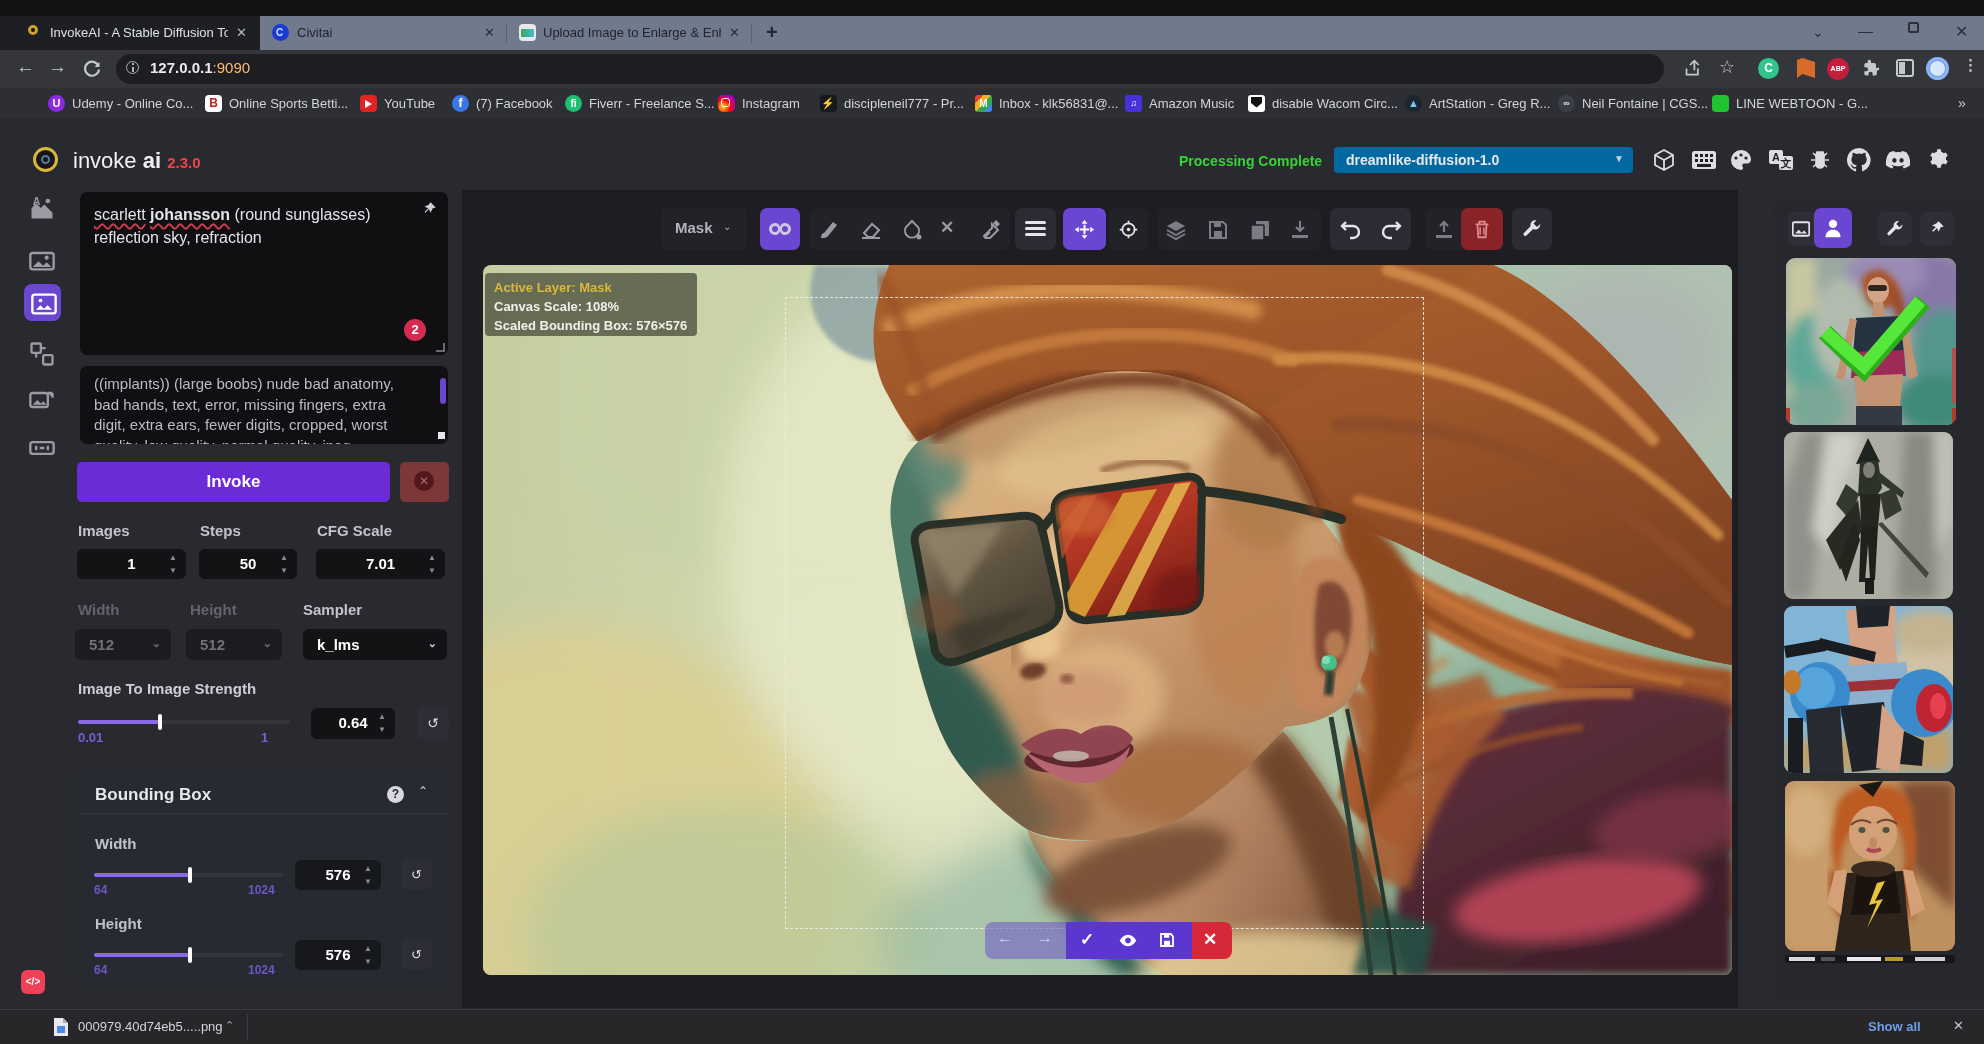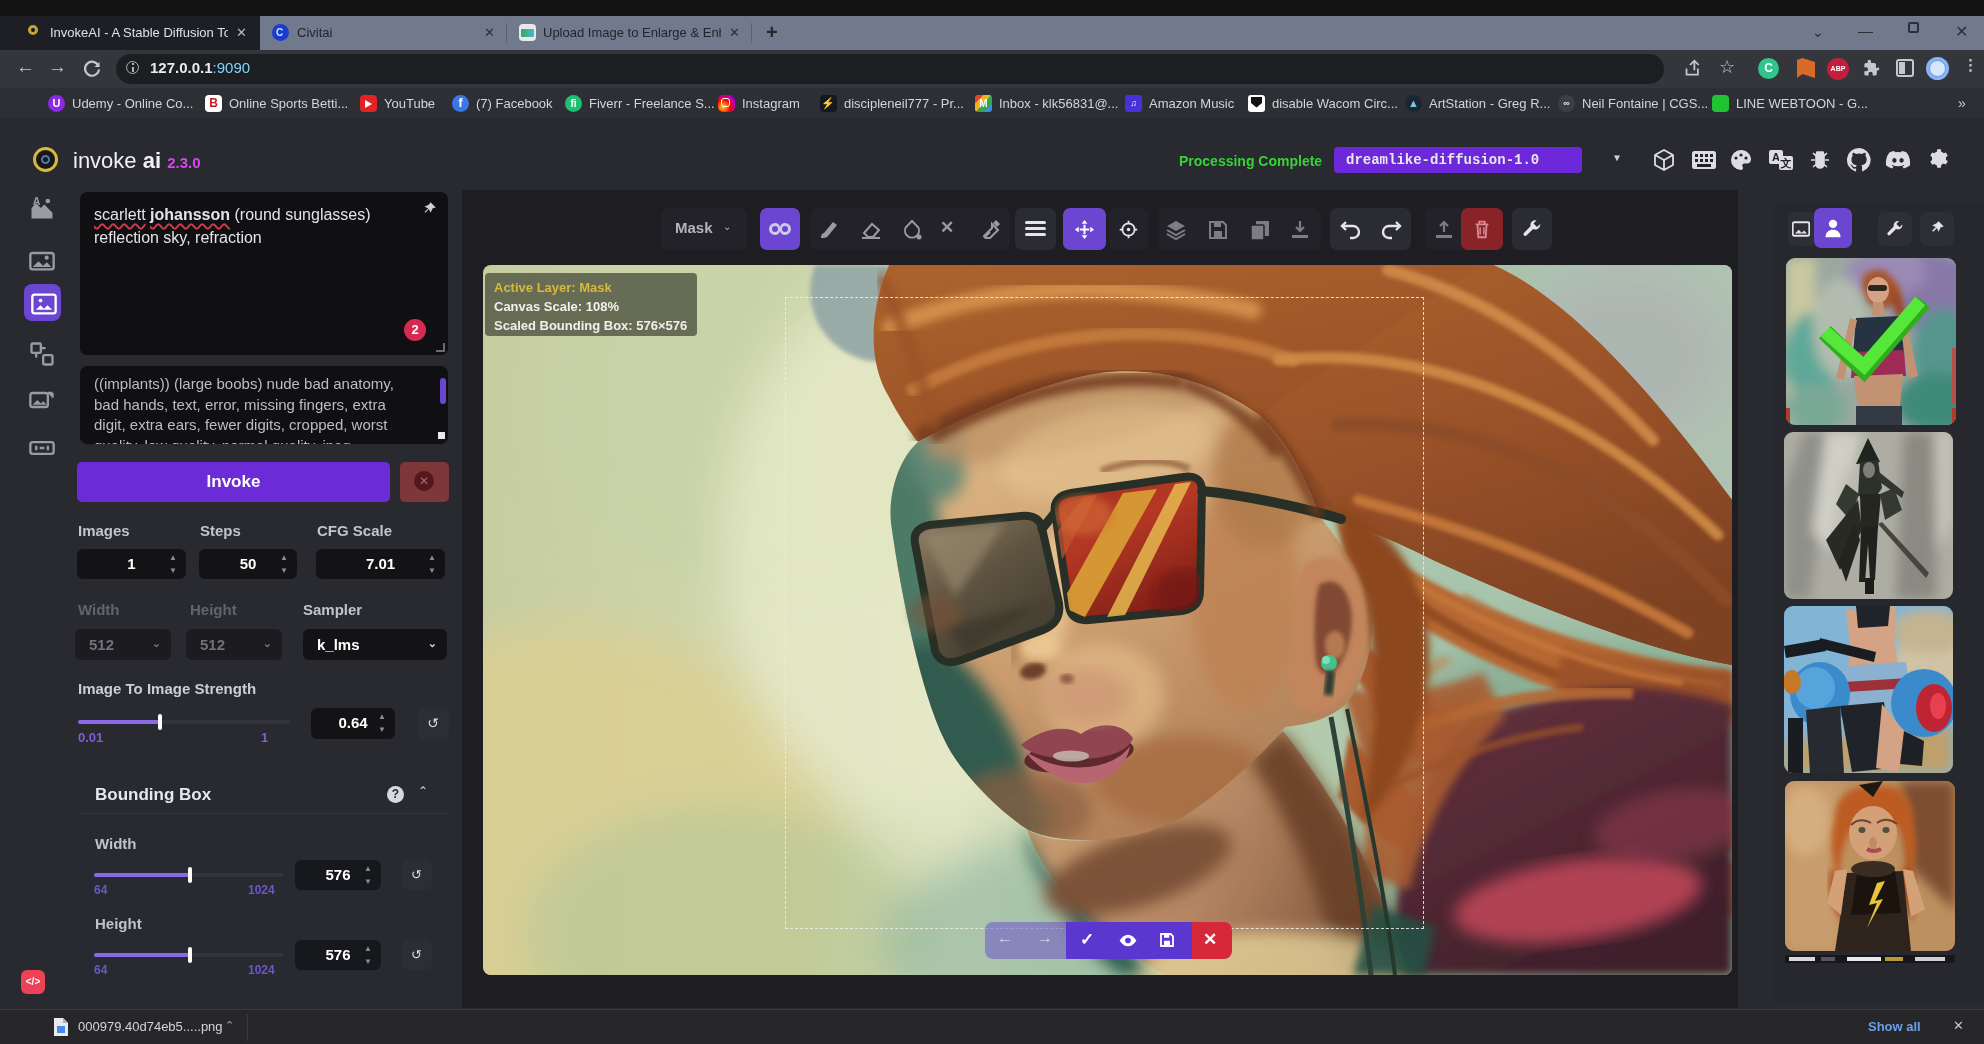--- a/index.html
+++ b/index.html
@@ -77,21 +77,21 @@
     <div class="abs" style="left:48px;top:6px;color:#c4c7cc;font-size:19px;">→</div>
     <svg class="abs" style="left:82px;top:8px;" width="20" height="20" viewBox="0 0 20 20">
       <path d="M16.5 8 A7 7 0 1 0 17 11.5" fill="none" stroke="#c4c7cc" stroke-width="2.2"></path>
       <path d="M17.5 4 L17.5 9 L12.5 9 Z" fill="#c4c7cc"></path>
     </svg>
     <div class="abs" style="left:116px;top:4px;width:1548px;height:30px;background:#1d1e22;border-radius:15px;"></div>
 
     <div class="abs" style="left:126px;top:11px;width:13px;height:13px;border:1.5px solid #aeb1b6;border-radius:50%;"></div>
       <div class="abs" style="left:131.5px;top:13px;width:2px;height:2px;background:#aeb1b6;"></div>
       <div class="abs" style="left:131.5px;top:16.5px;width:2px;height:5px;background:#aeb1b6;"></div>
-    <div class="abs" style="left:150px;top:9px;color:#e8eaed;font-size:15px;font-weight:bold;">127.0.0.1<span style="color:#7dd3fc;font-weight:normal;">:9090</span></div>
+    <div class="abs" style="left:150px;top:9px;color:#e8eaed;font-size:15px;font-weight:bold;">127.0.0.1<span style="color:#fdba74;font-weight:normal;">:9090</span></div>
 
     <svg class="abs" style="left:1683px;top:8px" width="21" height="21" viewBox="0 0 24 24">
         <path d="M4 12 v7 h13 v-7 M8 8 l5-5 5 5 M13 3 v11" fill="none" stroke="#c4c7cc" stroke-width="2"></path>
       </svg>
     <div class="abs" style="left:1719px;top:6px;color:#c4c7cc;font-size:18px;">☆</div>
     <div class="abs" style="left:1758px;top:8px;width:21px;height:21px;border-radius:50%;background:#31c48d;color:#fff;font-size:12px;font-weight:bold;text-align:center;line-height:21px;">C</div>
     <div class="abs" style="left:1797px;top:8px;width:18px;height:20px;background:#d86a2a;clip-path:polygon(30% 0,100% 20%,100% 100%,30% 80%,0 100%,0 10%);"></div>
     <div class="abs" style="left:1827px;top:8px;width:22px;height:22px;border-radius:50%;background:#c41e3d;color:#fff;font-size:7px;font-weight:bold;text-align:center;line-height:22px;">ABP</div>
     <svg class="abs" style="left:1861px;top:8px" width="20" height="20" viewBox="0 0 24 24">
         <path d="M20 12h-2V8a2 2 0 0 0-2-2h-4V4a2 2 0 1 0-4 0v2H6a2 2 0 0 0-2 2v3h2a2.5 2.5 0 1 1 0 5H4v3a2 2 0 0 0 2 2h3v-2a2.5 2.5 0 1 1 5 0v2h3a2 2 0 0 0 2-2v-4h1a2 2 0 1 0 0-4z" fill="#c4c7cc"></path>
@@ -160,23 +160,23 @@
     <div class="bk" style="left:1712px;">
         <span class="bkicon" style="background:#20c433;border-radius:4px;"></span>
         <span>LINE WEBTOON - G...</span>
       </div>
     <div class="bk" style="left:1958px;color:#c4c7cc;font-size:14px;">»</div>
   </div>
   <div id="app" class="abs">
 
     <div class="abs" style="left:33px;top:29px;width:25px;height:25px;border-radius:50%;border:3.5px solid #d8b83a;background:#17171b;"></div>
     <div class="abs" style="left:41px;top:37px;width:9px;height:9px;border-radius:50%;border:2.5px solid #5a7a9a;"></div>
-    <div class="abs" style="left:73px;top:30px;font-size:22px;color:#f0f0f4;"><span style="font-weight:normal;">invoke</span> <b>ai</b> <span style="font-size:15px;color:#d946ef;font-weight:bold;">2.3.0</span></div>
+    <div class="abs" style="left:73px;top:30px;font-size:22px;color:#f0f0f4;"><span style="font-weight:normal;">invoke</span> <b>ai</b> <span style="font-size:15px;color:#ef4444;font-weight:bold;">2.3.0</span></div>
     <div class="abs" style="left:1179px;top:35px;font-size:14px;font-weight:bold;color:#35d435;">Processing Complete</div>
-    <div class="abs" style="left:1334px;top:29px;width:248px;height:26px;background:#6d28d9;border-radius:4px;font-family:Liberation Mono, monospace;">
+    <div class="abs" style="left:1334px;top:29px;width:299px;height:26px;background:#0369a1;border-radius:4px;">
       <div class="abs" style="left:12px;top:5px;font-size:14px;font-weight:bold;color:#e8e8ec;">dreamlike-diffusion-1.0</div>
       <div class="abs" style="left:280px;top:6px;font-size:10px;color:#cfcfd6;">▼</div>
     </div>
     <div id="hdricons">
       <svg class="abs" style="left:1652px;top:30px" width="24" height="24" viewBox="0 0 24 24">
           <path d="M12 2 L21 7 V17 L12 22 L3 17 V7 Z M3 7 L12 12 L21 7 M12 12 V22" fill="none" stroke="#dcdce2" stroke-width="1.8"></path>
         </svg>
       <svg class="abs" style="left:1691px;top:32px" width="26" height="20" viewBox="0 0 26 20">
           <rect x="1" y="1" width="24" height="18" rx="2.5" fill="#dcdce2"></rect>
           <g fill="#202026">

